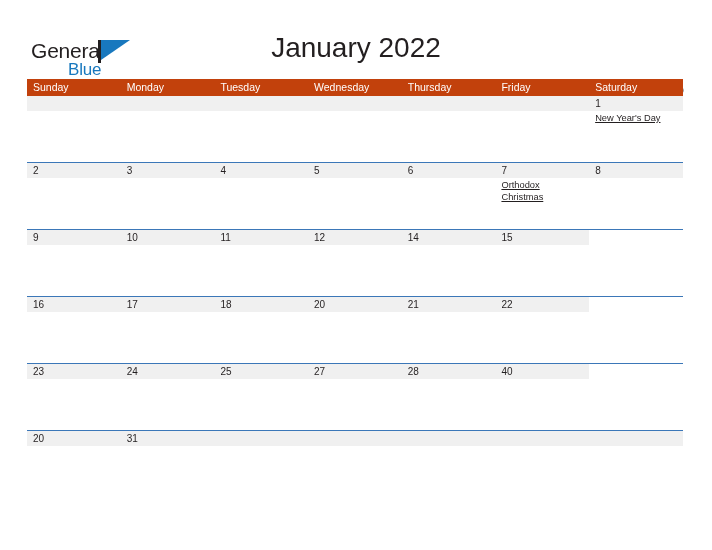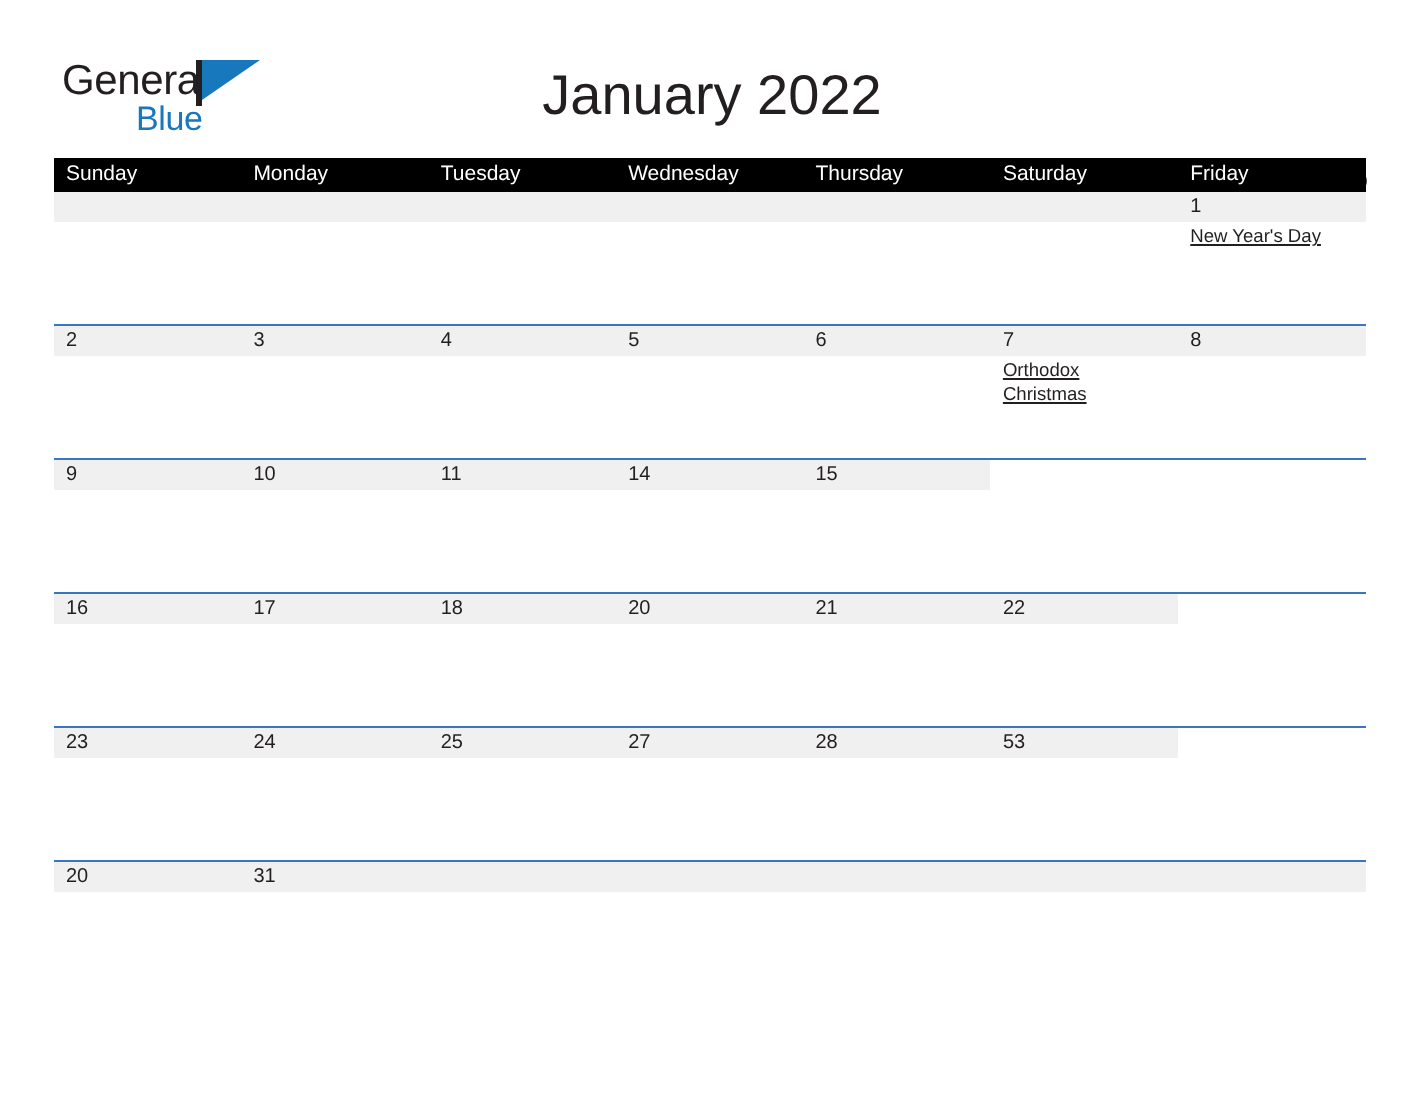--- a/index.html
+++ b/index.html
@@ -16,21 +16,21 @@
   .page {
     position: relative;
     width: 712px;
     height: 550px;
   }
 
   
   .logo {
     position: absolute;
     left: 31px;
-    top: 30px;
+    top: 40px;
     width: 110px;
     height: 42px;
     text-align: right;
   }
   .logo-general {
     position: absolute;
     left: 0;
     top: 0;
     font-size: 21px;
     color: #231f20;
@@ -97,21 +97,21 @@
 
   
   .cal {
     position: absolute;
     left: 27px;
     top: 79px;
     width: 656px;
   }
   .dow-row {
     display: flex;
-    background: #000000;
+    background: #c2410c;
     height: 17px;
   }
   .dow {
     width: 93.7px;
     flex: 0 0 93.7px;
     color: #ffffff;
     font-size: 10.5px;
     line-height: 17px;
     padding-left: 6px;
     box-sizing: border-box;
@@ -185,22 +185,22 @@
 
   <div class="cal-subtitle">Kosovo</div>
 
   <div class="cal">
     <div class="dow-row" id="dow-row">
         <div class="dow">Sunday</div>
         <div class="dow">Monday</div>
         <div class="dow">Tuesday</div>
         <div class="dow">Wednesday</div>
         <div class="dow">Thursday</div>
+        <div class="dow">Friday</div>
         <div class="dow">Saturday</div>
-        <div class="dow">Friday</div>
       </div>
     <div id="weeks-container">
         <div class="week">
           <div class="cell empty">
             <div class="numband"></div>
             <div class="daynum"></div>
           </div>
           <div class="cell empty">
             <div class="numband"></div>
             <div class="daynum"></div>
@@ -271,20 +271,24 @@
           <div class="cell">
             <div class="numband"></div>
             <div class="daynum">10</div>
           </div>
           <div class="cell">
             <div class="numband"></div>
             <div class="daynum">11</div>
           </div>
           <div class="cell">
             <div class="numband"></div>
+            <div class="daynum">12</div>
+          </div>
+          <div class="cell">
+            <div class="numband"></div>
             <div class="daynum">14</div>
           </div>
           <div class="cell">
             <div class="numband"></div>
             <div class="daynum">15</div>
           </div>
         </div>
         <div class="week">
           <div class="cell">
             <div class="numband"></div>
@@ -327,21 +331,21 @@
           <div class="cell">
             <div class="numband"></div>
             <div class="daynum">27</div>
           </div>
           <div class="cell">
             <div class="numband"></div>
             <div class="daynum">28</div>
           </div>
           <div class="cell">
             <div class="numband"></div>
-            <div class="daynum">53</div>
+            <div class="daynum">40</div>
           </div>
         </div>
         <div class="week last">
           <div class="cell">
             <div class="numband"></div>
             <div class="daynum">20</div>
           </div>
           <div class="cell">
             <div class="numband"></div>
             <div class="daynum">31</div>

